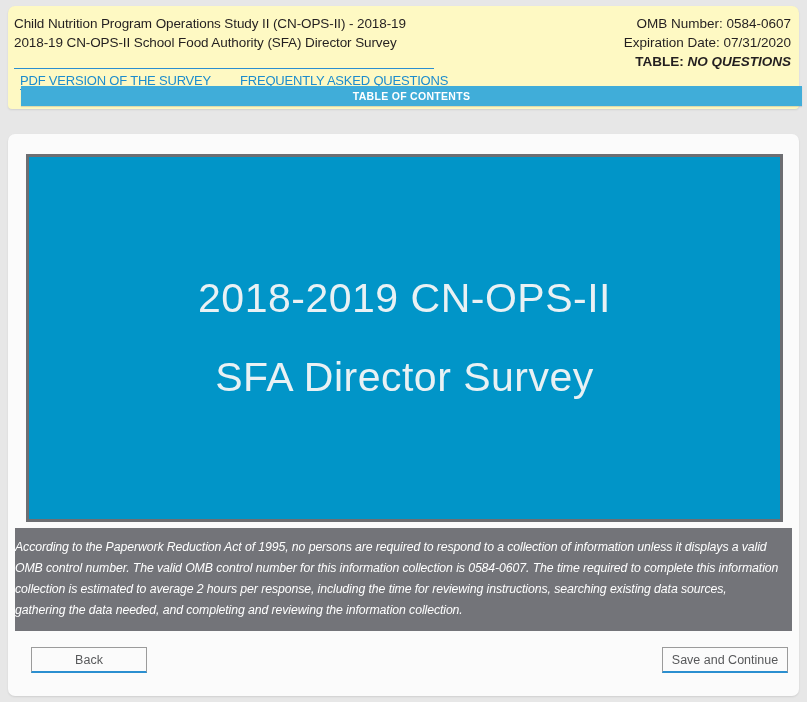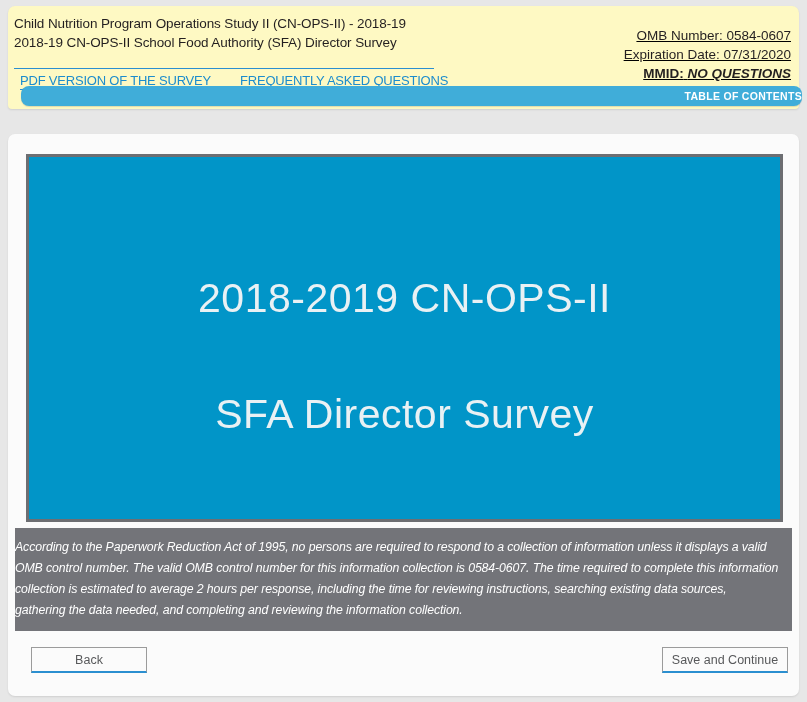--- a/index.html
+++ b/index.html
@@ -29,24 +29,23 @@
 
   .hdr-left {
     position: absolute;
     left: 6px;
     top: 8px;
     width: 440px;
   }
   .hdr-right {
     position: absolute;
     right: 8px;
-    top: 20px;
+    top: 8px;
     width: 300px;
     text-align: right;
-    text-decoration: underline;
   }
 
   .hdr-line1 {
     font-size: 13.5px;
     color: #231f20;
     line-height: 19px;
     white-space: nowrap;
     letter-spacing: -0.1px;
   }
   .hdr-line2 {
@@ -88,28 +87,28 @@
   .hdr-r-mmid .resp { font-style: italic; font-weight: bold; }
 
   
   .toc-bar {
     position: absolute;
     left: 13px;
     top: 80px;
     width: 781px;
     height: 20px;
     background: #40add9;
-    border-radius: 8px;
+    border-radius: 0;
     color: #ffffff;
     font-size: 10.5px;
     font-weight: bold;
     letter-spacing: 0.3px;
     display: flex;
     align-items: center;
-    justify-content: flex-end;
+    justify-content: center;
     cursor: pointer;
     box-shadow: 0 1px 1px rgba(0,0,0,0.12);
   }
 
   
   .main-card {
     position: absolute;
     left: 8px;
     top: 134px;
     width: 791px;
@@ -135,21 +134,20 @@
     justify-content: center;
   }
   .banner-title-1,
   .banner-title-2 {
     color: #e9f1f4;
     font-size: 41px;
     font-weight: 300;
     letter-spacing: 0.5px;
     line-height: 1.25;
     text-align: left;
-    margin-top: 37px;
   }
   .banner-title-1 { margin-bottom: 28px; }
 
   .disclaimer {
     position: absolute;
     left: 7px;
     top: 394px;
     width: 777px;
     background: #737479;
     color: #ffffff;
@@ -198,21 +196,21 @@
     <div class="hdr-links">
       <a class="hdr-link faq">FREQUENTLY ASKED QUESTIONS</a>
       <a class="hdr-link pdf">PDF VERSION OF THE SURVEY</a>
     </div>
   </div>
 
   <div class="hdr-right">
     <div class="hdr-r-line">OMB Number: 0584-0607</div>
     <div class="hdr-r-line">Expiration Date: 07/31/2020</div>
     <div class="hdr-r-line hdr-r-mmid">
-      <span>MMID:</span>
+      <span>TABLE:</span>
       <span class="resp">NO QUESTIONS</span>
     </div>
   </div>
 
   <div class="toc-bar">
     <span>TABLE OF CONTENTS</span>
   </div>
 </div>
 
 <div class="main-card">

